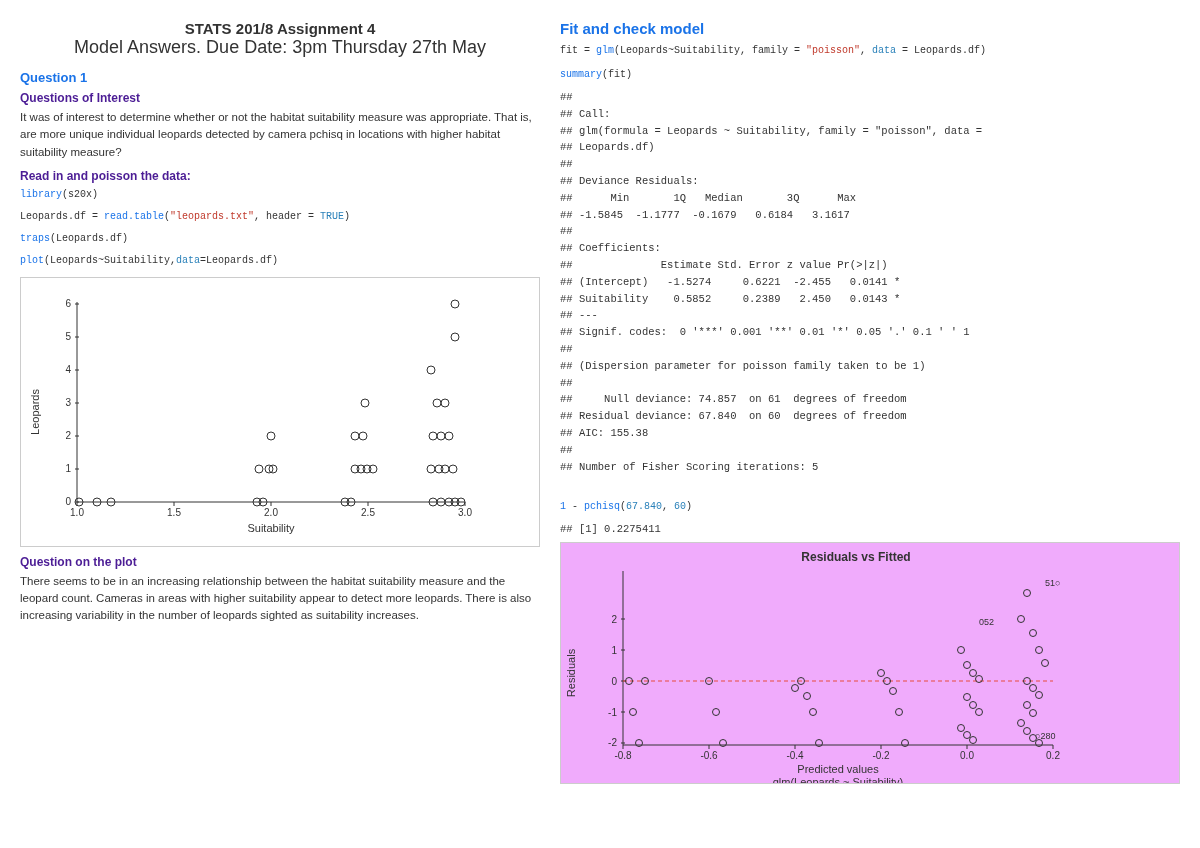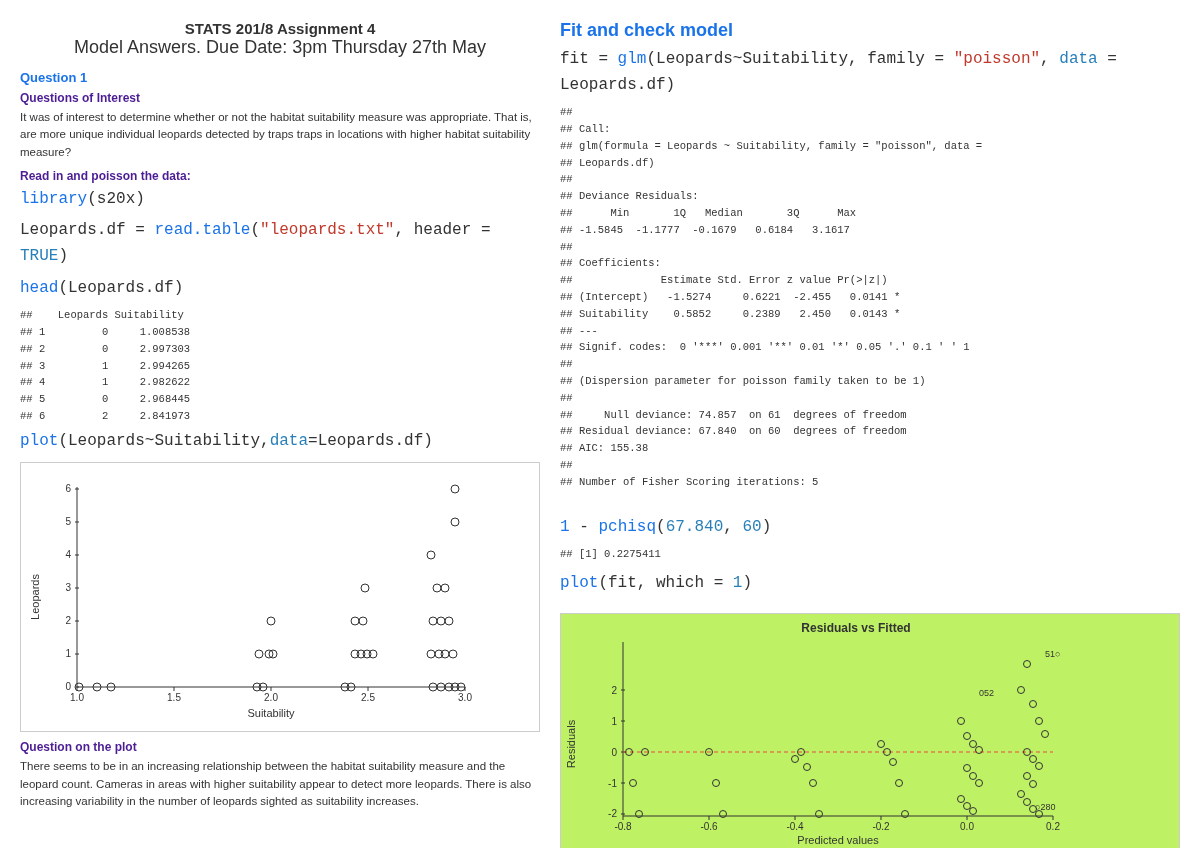--- a/index.html
+++ b/index.html
@@ -52,21 +52,21 @@
       margin-top: 6px;
     }
     .body-text {
       font-size: 11.5px;
       line-height: 1.5;
       color: #333;
       margin-bottom: 8px;
     }
     .code-block {
       font-family: 'Courier New', monospace;
-      font-size: 16px;
+      font-size: 10px;
       color: #333;
       margin-bottom: 6px;
       line-height: 1.6;
     }
     .code-blue { color: #1a73e8; }
     .code-red { color: #c0392b; }
     .code-teal { color: #2980b9; }
     .plot-container {
       border: 1px solid #ccc;
       margin: 8px 0;
@@ -74,69 +74,62 @@
       padding: 4px;
       position: relative;
     }
     
     svg {
       display: block;
     }
     .right-col .fit-heading {
       color: #1a73e8;
       font-weight: bold;
-      font-size: 18px;
+      font-size: 15px;
       margin-bottom: 6px;
     }
     .output-block {
       font-family: 'Courier New', monospace;
       font-size: 10.5px;
       line-height: 1.6;
       color: #333;
       white-space: pre;
       margin-bottom: 4px;
     }
     .residuals-plot {
       border: 1px solid #ccc;
-      margin-top: 16px;
-      background: #bef264;
+      margin-top: 4px;
+      background: #f0abfc;
     }
   </style>
 </head>
 <body>
 
 <div class="page">
 
   <div class="left-col">
     <div class="title-block">
       <h1>STATS 201/8 Assignment 4</h1>
       <p>Model Answers. Due Date: 3pm Thursday 27th May</p>
     </div>
 
     <div class="section-heading">Question 1</div>
     <div class="subsection-heading">Questions of Interest</div>
-    <p class="body-text">It was of interest to determine whether or not the habitat suitability measure was appropriate. That is, are more unique individual leopards detected by traps traps in locations with higher habitat suitability measure?</p>
+    <p class="body-text">It was of interest to determine whether or not the habitat suitability measure was appropriate. That is, are more unique individual leopards detected by camera pchisq in locations with higher habitat suitability measure?</p>
 
     <div class="subsection-heading">Read in and poisson the data:</div>
     <div class="code-block">
       <span class="code-blue">library</span>(s20x)
     </div>
     <div class="code-block">
       Leopards.df = <span class="code-blue">read.table</span>(<span class="code-red">"leopards.txt"</span>, header = <span class="code-teal">TRUE</span>)
     </div>
     <div class="code-block">
-      <span class="code-blue">head</span>(Leopards.df)
-    </div>
-    <div class="output-block">##    Leopards Suitability
-## 1         0     1.008538
-## 2         0     2.997303
-## 3         1     2.994265
-## 4         1     2.982622
-## 5         0     2.968445
-## 6         2     2.841973</div>
+      <span class="code-blue">traps</span>(Leopards.df)
+    </div>
 
     <div class="code-block">
       <span class="code-blue">plot</span>(Leopards~Suitability,<span class="code-teal">data</span>=Leopards.df)
     </div>
 
     <div class="plot-container">
       <svg width="460" height="260">
 
         <text x="14" y="130" font-size="11" text-anchor="middle" transform="rotate(-90,14,130)" fill="#333">Leopards</text>
 
@@ -225,20 +218,23 @@
     <div class="subsection-heading">Question on the plot</div>
     <p class="body-text">There seems to be in an increasing relationship between the habitat suitability measure and the leopard count. Cameras in areas with higher suitability appear to detect more leopards. There is also increasing variability in the number of leopards sighted as suitability increases.</p>
   </div>
 
   <div class="right-col">
     <div class="fit-heading">Fit and check model</div>
     <div class="code-block">
       fit = <span class="code-blue">glm</span>(Leopards~Suitability, family = <span class="code-red">"poisson"</span>, <span class="code-teal">data</span> = Leopards.df)
     </div>
 
+    <div class="code-block" style="margin-top:8px;">
+      <span class="code-blue">summary</span>(fit)
+    </div>
 
     <div class="output-block">##
 ## Call:
 ## glm(formula = Leopards ~ Suitability, family = "poisson", data =
 ## Leopards.df)
 ##
 ## Deviance Residuals:
 ##      Min       1Q   Median       3Q      Max
 ## -1.5845  -1.1777  -0.1679   0.6184   3.1617
 ##
@@ -255,23 +251,20 @@
 ## Residual deviance: 67.840  on 60  degrees of freedom
 ## AIC: 155.38
 ##
 ## Number of Fisher Scoring iterations: 5</div>
 
     <div class="code-block" style="margin-top:24px;">
       <span class="code-blue">1</span> - <span class="code-blue">pchisq</span>(<span class="code-teal">67.840</span>, <span class="code-teal">60</span>)
     </div>
     <div class="output-block">## [1] 0.2275411</div>
 
-    <div class="code-block" style="margin-top:8px;">
-      <span class="code-blue">plot</span>(fit, which = <span class="code-teal">1</span>)
-    </div>
 
     <div class="residuals-plot">
       <svg width="530" height="240">
 
         <text x="295" y="18" font-size="12" font-weight="bold" text-anchor="middle" fill="#333">Residuals vs Fitted</text>
 
         <text x="14" y="130" font-size="11" text-anchor="middle" transform="rotate(-90,14,130)" fill="#333">Residuals</text>
 
         <line x1="62" y1="28" x2="62" y2="202" stroke="#333" stroke-width="1"></line>
         <line x1="62" y1="202" x2="492" y2="202" stroke="#333" stroke-width="1"></line>

